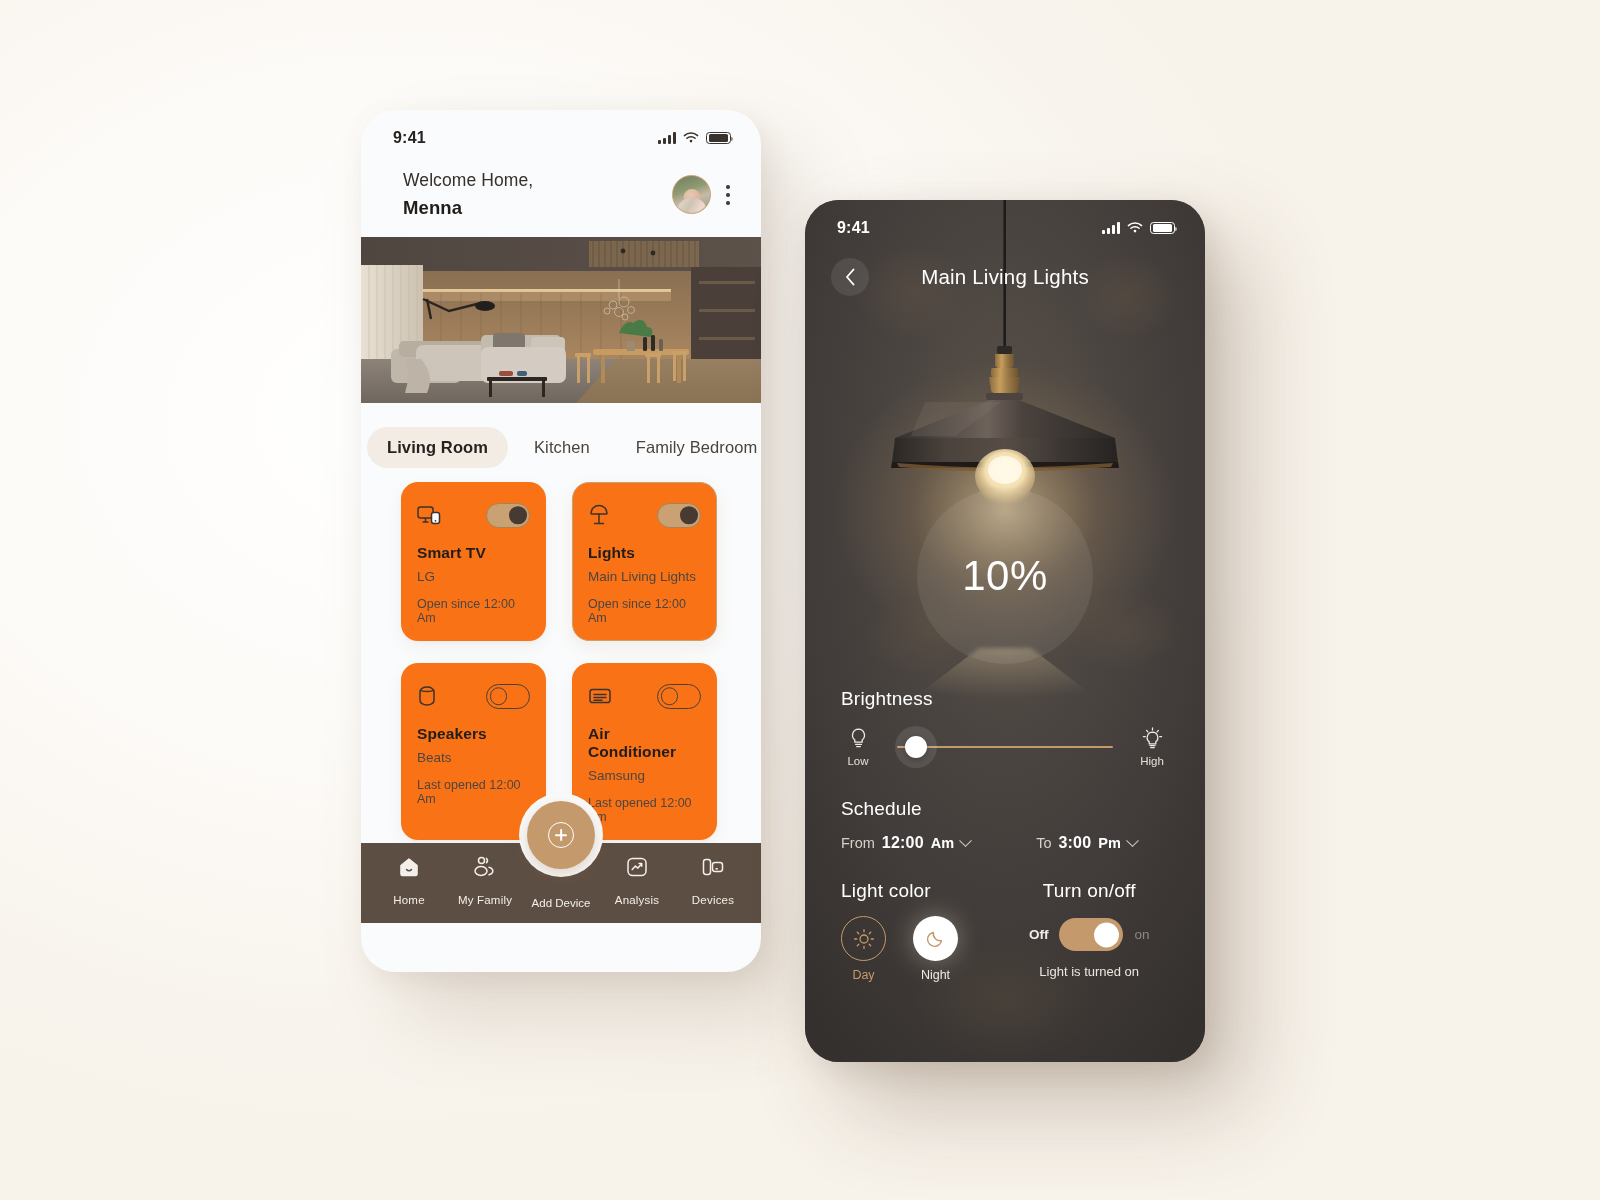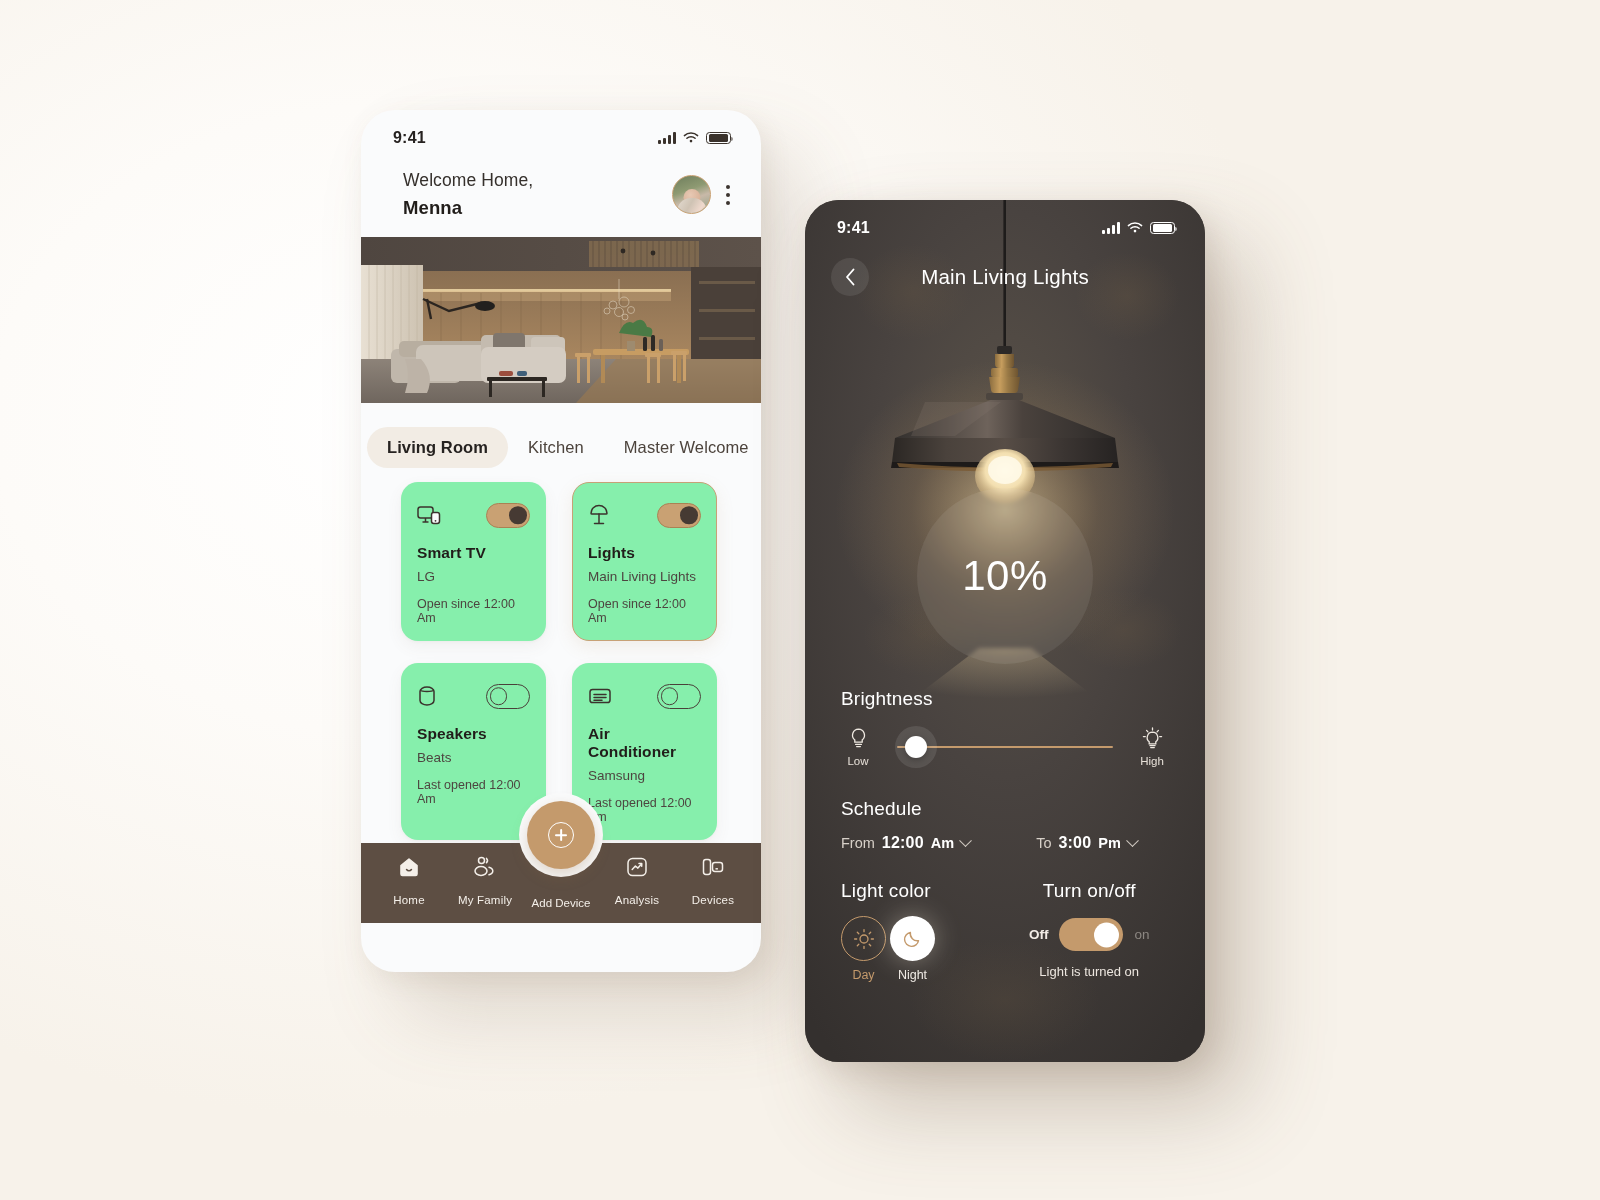--- a/index.html
+++ b/index.html
@@ -80,30 +80,30 @@
   }
   .kebab { display: flex; flex-direction: column; gap: 4px; padding: 4px 3px; cursor: pointer; }
   .kebab i { width: 4px; height: 4px; border-radius: 50%; background: #3b3430; display: block; }
 
   
   .hero { height: 166px; width: 100%; position: relative; overflow: hidden; background: #6b5a4a; }
   .hero svg { display:block; width:100%; height:100%; }
 
   
   .lbody { background: #fafbfc; padding: 0 0 0 0; height: 520px; position: relative; overflow: hidden; }
-  .room-tabs { display: flex; align-items: center; padding: 24px 0 0 6px; }
+  .room-tabs { display: flex; align-items: center; gap: 6px; padding: 24px 0 0 6px; }
   .room-tab {
     font-size: 16.5px; color: #4c433c; padding: 11px 20px; border-radius: 22px;
     white-space: nowrap; cursor: pointer; letter-spacing: .1px;
   }
   .room-tab.active { background: #f2ece4; color: #262220; font-weight: bold; }
 
   .cards { padding: 14px 40px 0 40px; display: flex; flex-wrap: wrap; gap: 22px 26px; }
   .dcard {
-    width: 145px; background: #86efac; border-radius: 17px; padding: 17px 15px 15px 15px;
+    width: 145px; background: #f97316; border-radius: 17px; padding: 17px 15px 15px 15px;
     box-shadow: 0 6px 16px rgba(120,100,80,.07), 0 1px 3px rgba(120,100,80,.05);
     border: 1.3px solid transparent; cursor: pointer;
   }
   .dcard.selected { border-color: #c7a176; box-shadow: 0 6px 18px rgba(170,130,85,.12); }
   .dcard-top { display: flex; align-items: center; justify-content: space-between; height: 30px; }
   .dev-icon { color: #3b332d; display: flex; }
   .toggle {
     width: 44px; height: 25px; border-radius: 14px; position: relative; cursor: pointer; flex: none;
   }
   .toggle.off { border: 1.6px solid #4a403a; background: transparent; }
@@ -176,21 +176,21 @@
   .sched-pair { display:flex; align-items:center; gap: 7px; cursor:pointer; }
   .sched-lbl { font-size: 14.5px; color:#d7d0c8; }
   .sched-val { font-size: 16px; color:#fff; font-weight:bold; letter-spacing:.2px; }
   .sched-ampm { font-size: 14.5px; color:#fff; font-weight:bold; }
   .chev { width:9px; height:9px; border-right:1.6px solid #cfc8c0; border-bottom:1.6px solid #cfc8c0; transform: rotate(45deg) translate(-2px,-2px); }
   .sched-gap { width: 46px; }
 
   .bottom-block { margin-top: 28px; display:flex; justify-content: space-between; align-items:flex-start; }
   .col-left { width: 190px; }
   .col-right { width: 180px; text-align:center; }
-  .color-row { display:flex; gap: 4px; margin-top: 14px; }
+  .color-row { display:flex; gap: 27px; margin-top: 14px; }
   .color-opt { display:flex; flex-direction:column; align-items:center; gap:7px; cursor:pointer; }
   .color-circle { width: 45px; height: 45px; border-radius:50%; display:flex; align-items:center; justify-content:center; }
   .color-circle.outline { border: 1.4px solid #c49a6c; }
   .color-circle.filled { background:#fff; box-shadow: 0 0 26px rgba(255,245,225,.35); }
   .color-opt small { font-size: 12.5px; }
   .color-opt.day small { color:#c49a6c; }
   .color-opt.night small { color:#f0ebe5; }
   .onoff-row { display:flex; align-items:center; justify-content:center; gap: 11px; margin-top: 16px; }
   .onoff-lbl { font-size: 13.5px; }
   .onoff-lbl.off-lbl { color:#f2ece6; font-weight: bold; }
@@ -340,21 +340,21 @@
           <rect x="298" y="102" width="4" height="12" rx="1.5" fill="#6b6057"></rect>
         </g>
       </svg>
     </div>
 
     <div class="lbody">
 
       <div class="room-tabs">
         <div class="room-tab active">Living Room</div>
         <div class="room-tab">Kitchen</div>
-        <div class="room-tab">Master Welcome</div>
+        <div class="room-tab">Family Bedroom</div>
       </div>
 
       <div class="cards">
 
         <div class="dcard">
           <div class="dcard-top">
             <span class="dev-icon">
               <svg width="24" height="22" viewBox="0 0 24 22" fill="none" stroke="currentColor" stroke-width="1.5">
                 <rect x="1" y="3" width="15" height="11" rx="2.5"></rect>
                 <path d="M5.5 18h6"></path>

